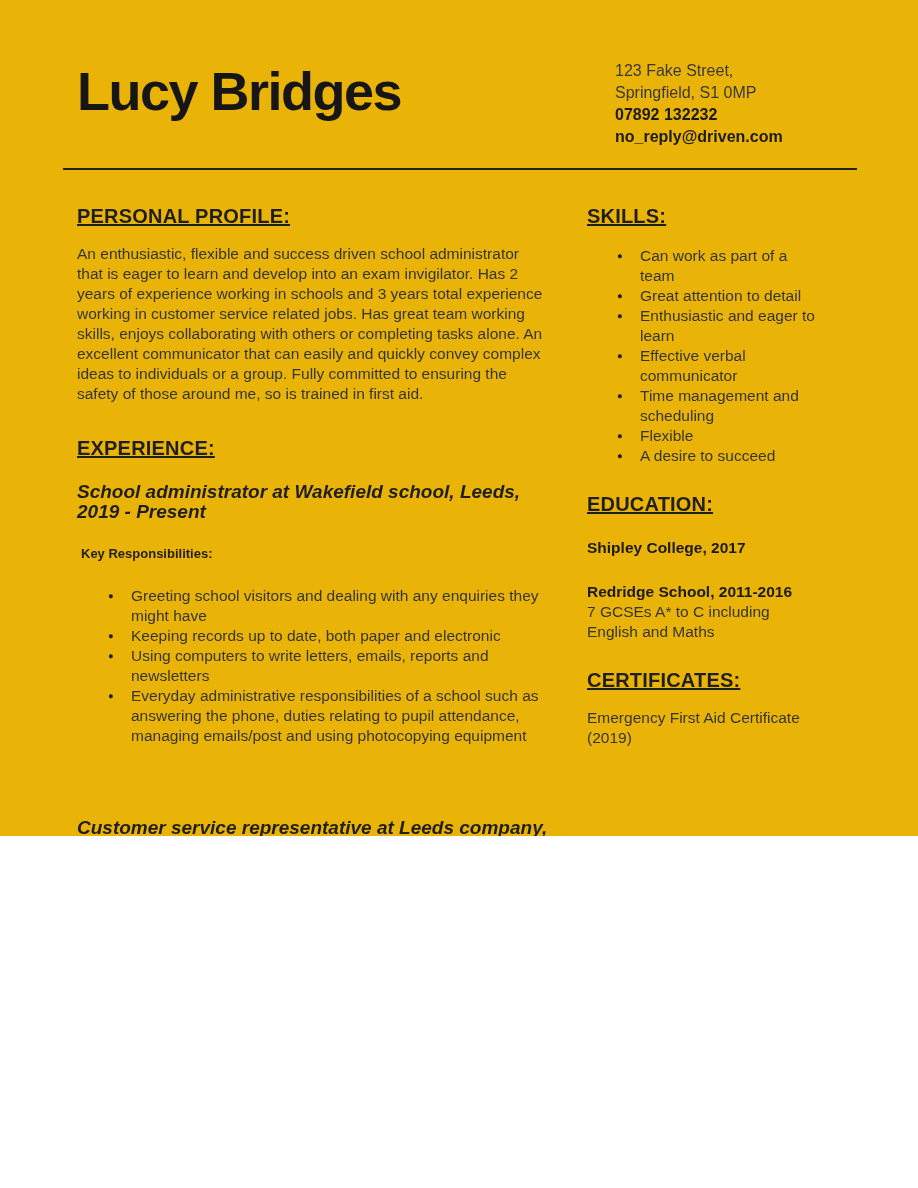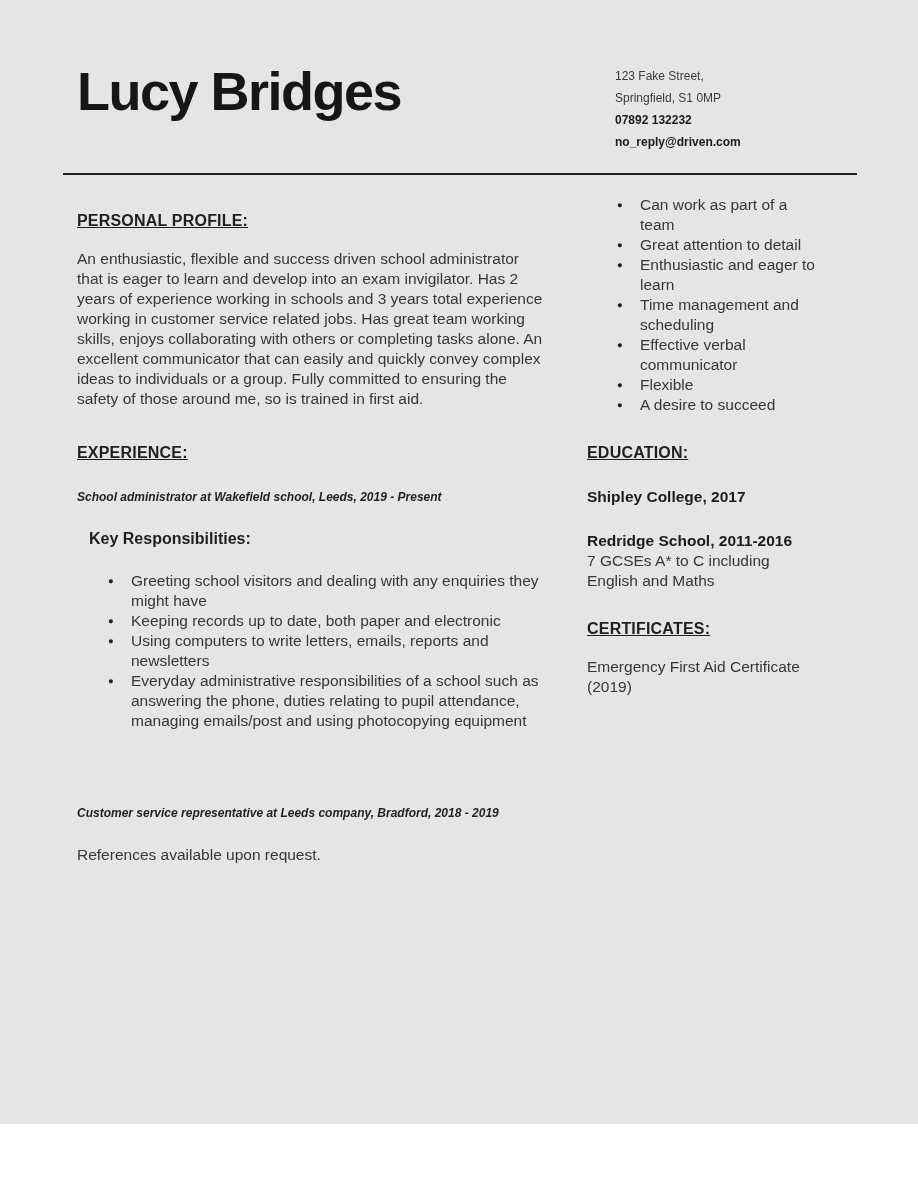--- a/index.html
+++ b/index.html
@@ -3,22 +3,22 @@
 <meta charset="utf-8">
 <style>
   html, body {
     margin: 0;
     padding: 0;
     background: #ffffff;
   }
   .sheet {
     position: relative;
     width: 918px;
-    height: 1124px;
-    background: #e5e5e5;
+    height: 836px;
+    background: #eab308;
     overflow: hidden;
     font-family: "Liberation Sans", "DejaVu Sans", sans-serif;
     color: #363636;
     font-size: 15.5px;
     line-height: 20px;
   }
   .content {
     margin-left: 77px;
     width: 766px;
   }
@@ -33,66 +33,65 @@
     font-size: 54px;
     line-height: 62px;
     font-weight: 700;
     letter-spacing: -1.5px;
     color: #161616;
     white-space: nowrap;
   }
   .contact {
     width: 228px;
     margin-left: 38px;
-    margin-top: 5px;
-    font-size: 12px;
+    font-size: 16px;
     line-height: 22px;
     color: #3a3a3a;
   }
   .contact .bold {
     font-weight: 700;
     color: #1b1b1b;
   }
   .rule {
     border: none;
     border-top: 2px solid #222222;
     margin: 20px 0 0 -14px;
     width: 794px;
   }
   
   .columns { display: flex; }
   .col-left { width: 472px; }
   .col-right { width: 228px; margin-left: 38px; }
 
   .section-heading {
     margin: 28px 0 0 0;
-    font-size: 16px;
+    font-size: 20px;
     line-height: 20px;
     font-weight: 700;
     letter-spacing: 0.2px;
     text-decoration: underline;
     color: #1f1f1f;
   }
   .section-heading.first { margin-top: 36px; }
 
   .profile-body { margin: 18px 0 0 0; }
 
   .job-title {
     margin: 24px 0 0 0;
-    font-size: 12px;
+    font-size: 19px;
     line-height: 20px;
     font-weight: 700;
     font-style: italic;
     color: #1f1f1f;
   }
   .job-title.second { margin-top: 72px; }
 
   .subheading {
-    margin: 22px 0 0 12px;
-    font-size: 16px;
+    margin: 22px 0 0 4px;
+    font-size: 13px;
     line-height: 20px;
     font-weight: 700;
     color: #1f1f1f;
   }
 
   ul.bullets {
     list-style: none;
     margin: 22px 0 0 0;
     padding: 0 0 0 54px;
   }
@@ -144,26 +143,27 @@
           <li>Greeting school visitors and dealing with any enquiries they might have</li>
           <li>Keeping records up to date, both paper and electronic</li>
           <li>Using computers to write letters, emails, reports and newsletters</li>
           <li>Everyday administrative responsibilities of a school such as answering the phone, duties relating to pupil attendance, managing emails/post and using photocopying equipment</li>
         </ul>
         <h3 class="job-title second">Customer service representative at Leeds company, Bradford, 2018 - 2019</h3>
         <p class="refs-note">References available upon request.</p>
       </div>
 
       <div class="col-right">
+        <h2 class="section-heading first">SKILLS:</h2>
         <ul class="bullets skills">
           <li>Can work as part of a team</li>
           <li>Great attention to detail</li>
           <li>Enthusiastic and eager to learn</li>
+          <li>Effective verbal communicator</li>
           <li>Time management and scheduling</li>
-          <li>Effective verbal communicator</li>
           <li>Flexible</li>
           <li>A desire to succeed</li>
         </ul>
 
         <h2 class="section-heading">EDUCATION:</h2>
         <div class="edu-entry">
           <div class="edu-school">Shipley College, 2017</div>
         </div>
         <div class="edu-entry">
           <div class="edu-school">Redridge School, 2011-2016</div>

